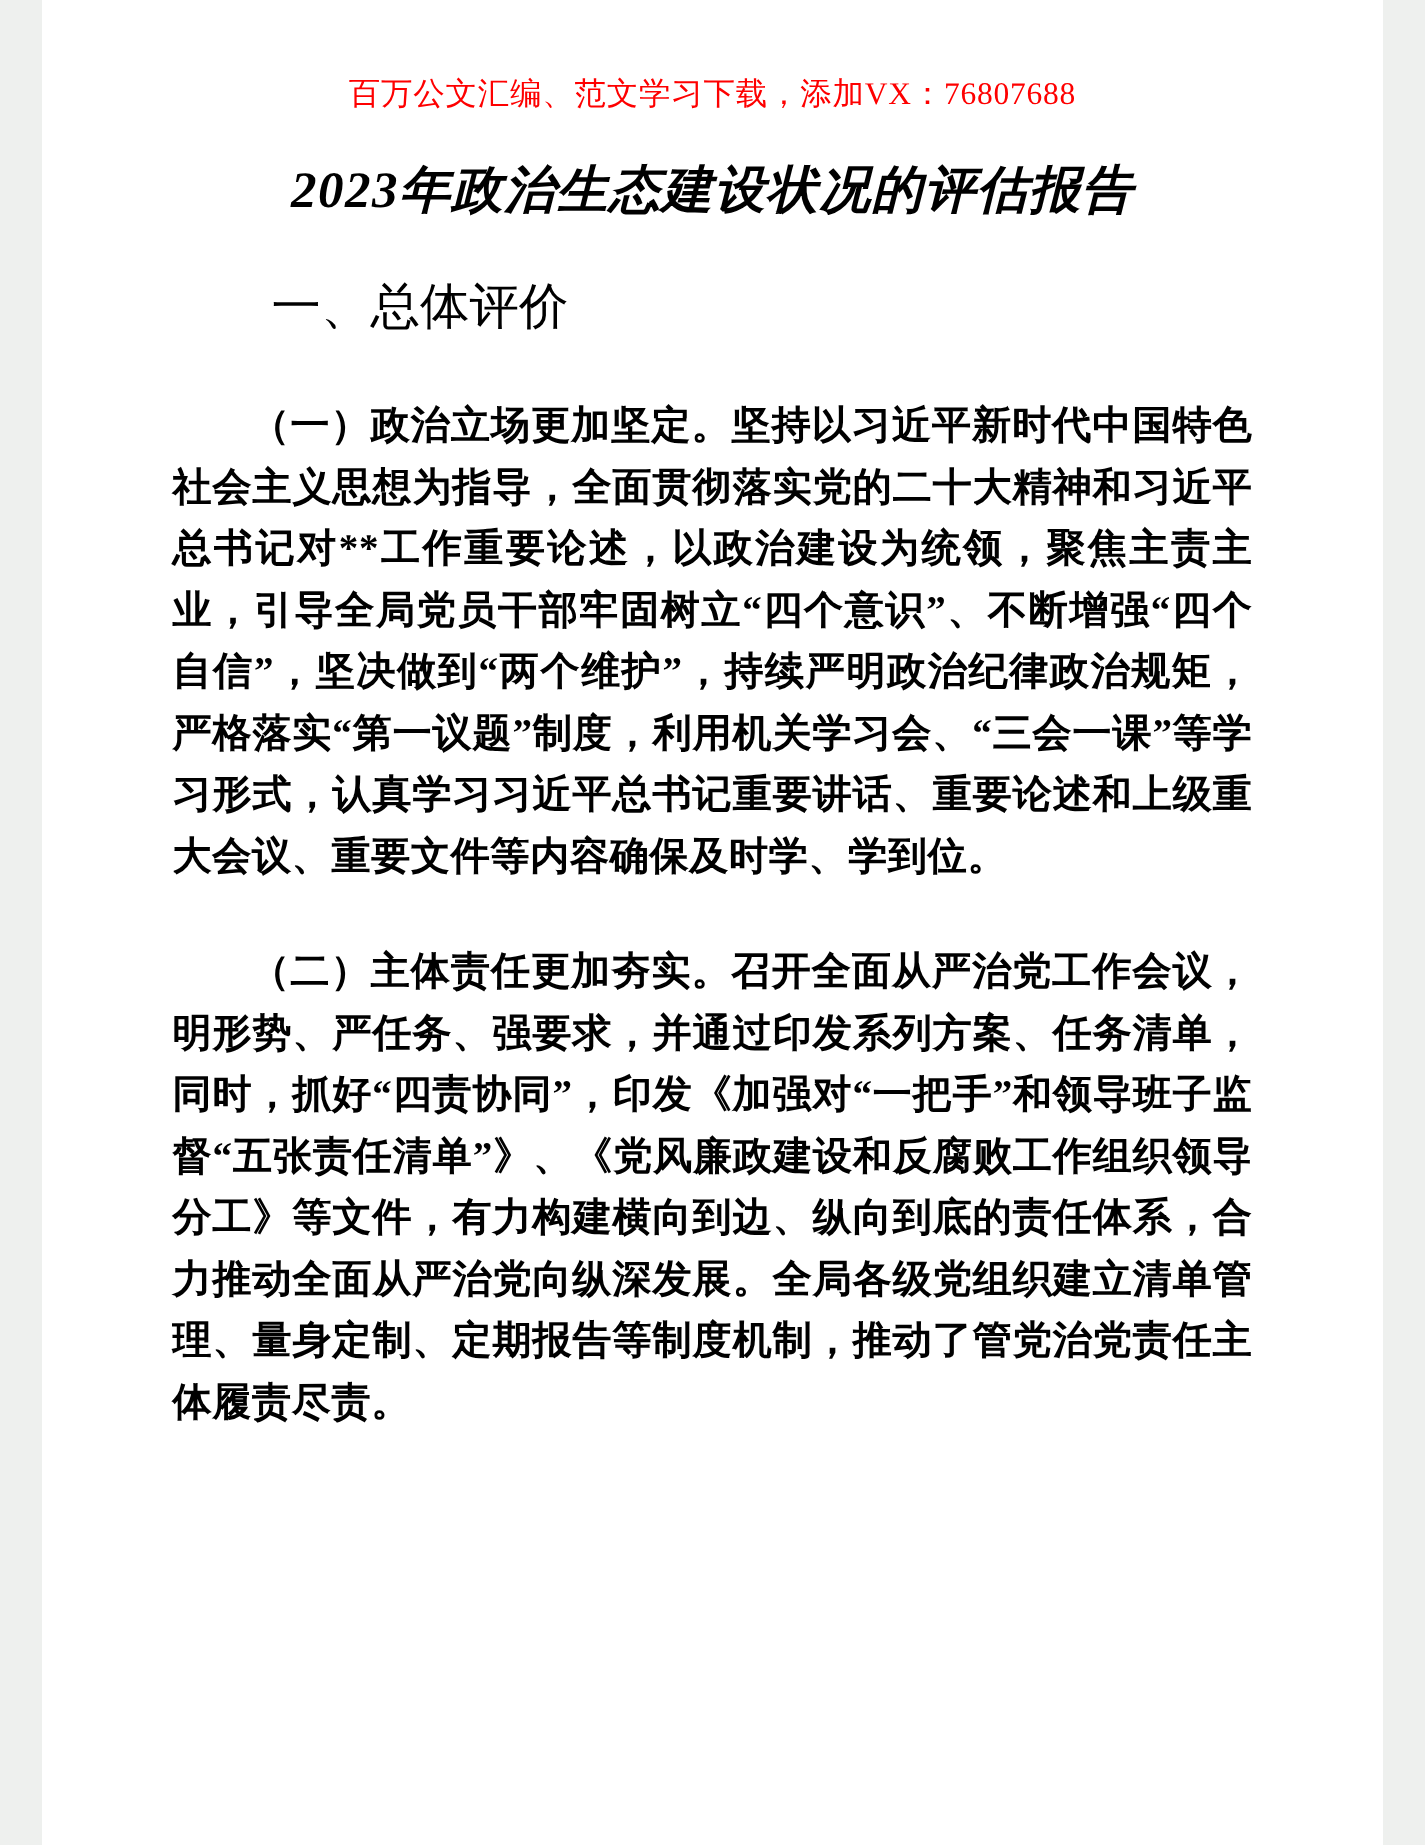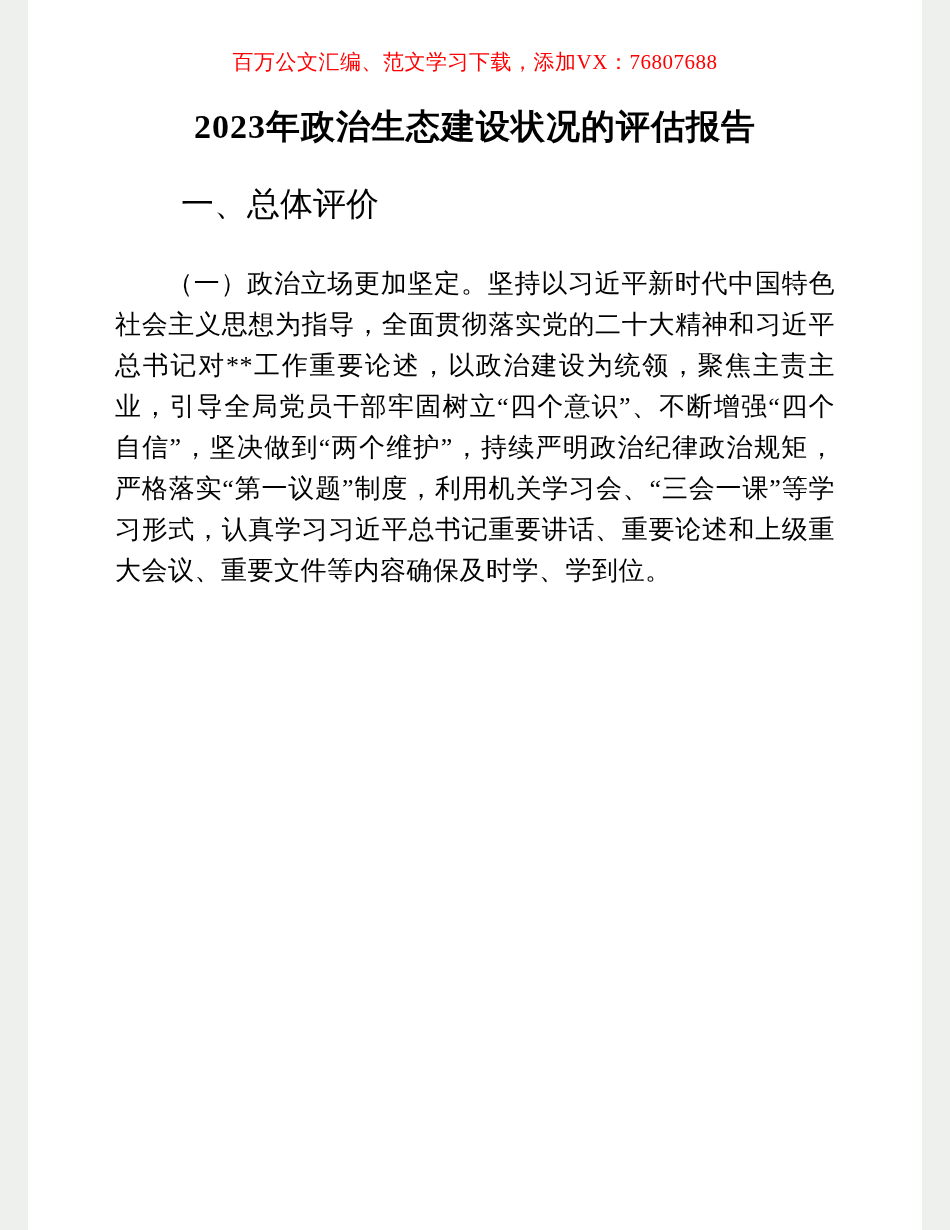--- a/index.html
+++ b/index.html
@@ -35,42 +35,45 @@
     margin: 0;
     white-space: nowrap;
   }
   .title {
     color: #000000;
     font-size: 34px;
     font-weight: bold;
     text-align: center;
     margin: 28px 0 0 0;
     letter-spacing: 1px;
+    font-style: italic;
   }
   .heading {
     color: #000000;
     font-size: 33px;
     margin: 32px 0 0 0;
     text-indent: 2em;
   }
   .para {
     color: #000000;
     font-size: 26px;
     line-height: 41px;
     text-align: justify;
     text-indent: 2em;
     margin: 36px 0 0 0;
     letter-spacing: 0.5px;
+    font-weight: bold;
   }
 </style>
 </head>
 <body>
 
 <div class="canvas">
   <div class="sheet">
     <p class="notice">百万公文汇编、范文学习下载，添加VX：76807688</p>
     <h1 class="title">2023年政治生态建设状况的评估报告</h1>
     <p class="heading">一、总体评价</p>
     <div id="paragraph-list">
         <p class="para">（一）政治立场更加坚定。坚持以习近平新时代中国特色社会主义思想为指导，全面贯彻落实党的二十大精神和习近平总书记对**工作重要论述，以政治建设为统领，聚焦主责主业，引导全局党员干部牢固树立“四个意识”、不断增强“四个自信”，坚决做到“两个维护”，持续严明政治纪律政治规矩，严格落实“第一议题”制度，利用机关学习会、“三会一课”等学习形式，认真学习习近平总书记重要讲话、重要论述和上级重大会议、重要文件等内容确保及时学、学到位。</p>
+        <p class="para">（二）主体责任更加夯实。召开全面从严治党工作会议，明形势、严任务、强要求，并通过印发系列方案、任务清单，同时，抓好“四责协同”，印发《加强对“一把手”和领导班子监督“五张责任清单”》、《党风廉政建设和反腐败工作组织领导分工》等文件，有力构建横向到边、纵向到底的责任体系，合力推动全面从严治党向纵深发展。全局各级党组织建立清单管理、量身定制、定期报告等制度机制，推动了管党治党责任主体履责尽责。</p>
       </div>
   </div>
 </div>
 
 </body></html>

